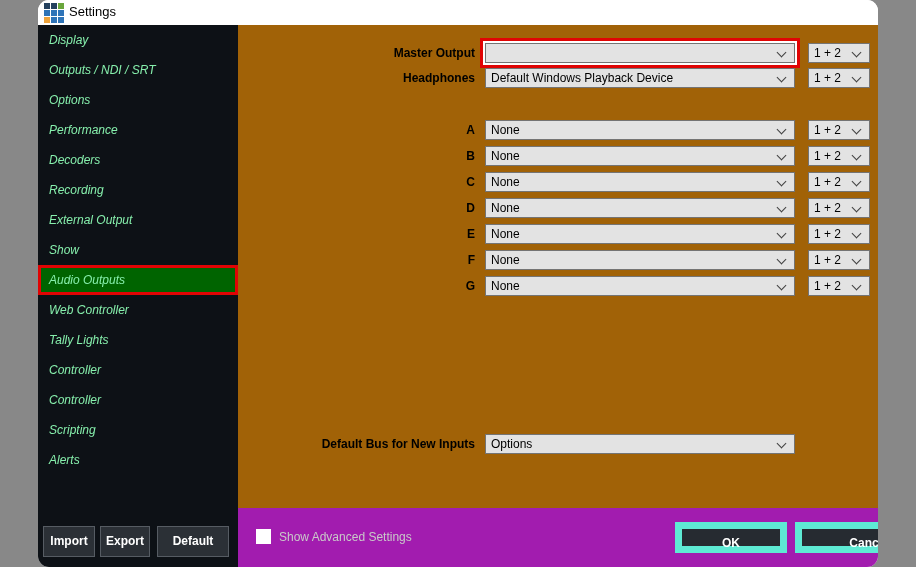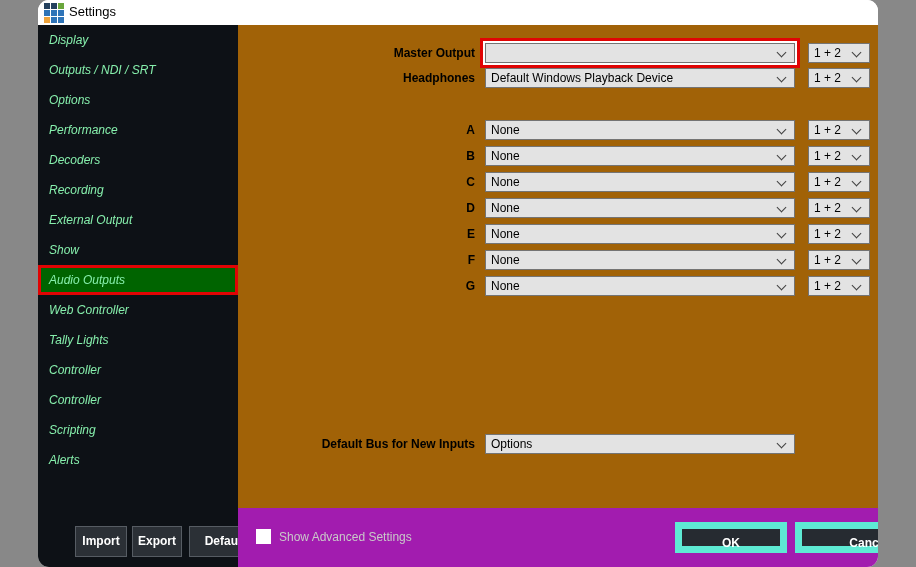--- a/index.html
+++ b/index.html
@@ -17,21 +17,21 @@
   .title { position:absolute; left:31px; top:4px; font-size:13px; color:#000; }
   .close-btn { position:absolute; right:5px; top:2px; width:22px; height:21px;
                font-size:14px; color:#111; text-align:center; line-height:21px; cursor:default; }
   
   .sidebar { position:absolute; left:0; top:25px; width:200px; height:542px; background:#0d1116; }
   .nav-item { height:30px; line-height:30px; padding-left:11px; font-size:12px;
               color:#86efac; white-space:nowrap; cursor:default;font-style:italic; }
   .nav-item.active { background:#006400; border:3px solid #e00404; padding-left:8px; line-height:24px; }
   .side-buttons { position:absolute; left:0; bottom:10px; width:200px; height:31px; }
   .side-btn { position:absolute; top:0; height:31px; background:#2b3036; border:1px solid #565c63;
-              color:#fff; font-weight:bold; font-size:12px; text-align:center; line-height:29px; cursor:default;margin-left:32px; }
+              color:#fff; font-weight:bold; font-size:12px; text-align:center; line-height:29px; cursor:default; }
   
   .main { position:absolute; left:200px; top:25px; width:716px; height:483px; background:#a16207; }
   .row-label { position:absolute; left:0; width:237px; text-align:right; font-size:12px;
                font-weight:bold; color:#000; line-height:20px; white-space:nowrap; }
   .combo { position:absolute; height:20px; background:#e3e3e3; border:1px solid #747474;
            font-size:12px; color:#000; line-height:18px; padding:0 24px 0 5px;
            white-space:nowrap; overflow:hidden; cursor:default; }
   .combo .chev { position:absolute; right:9px; top:5px; width:7px; height:7px;
                  border-right:1px solid #404040; border-bottom:1px solid #404040;
                  transform:rotate(45deg); }

